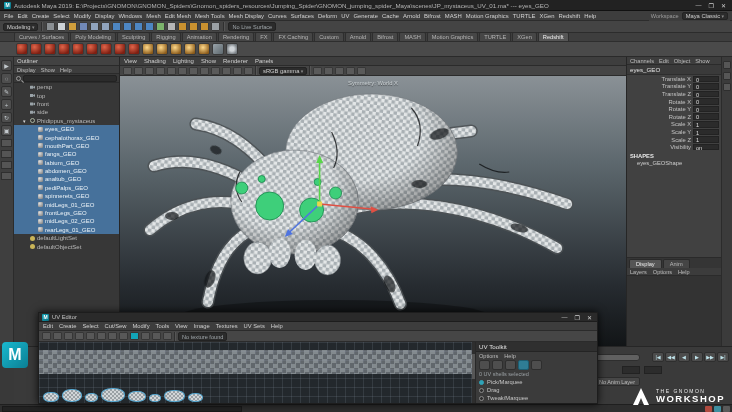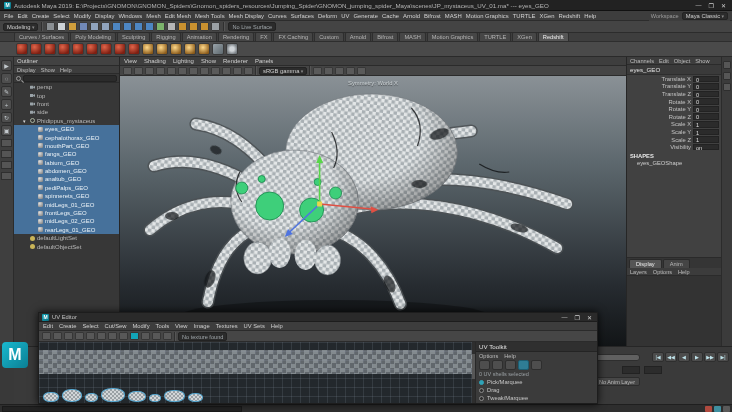--- a/index.html
+++ b/index.html
@@ -795,14 +795,23 @@
               <span class="radio"></span>
               <span class="lbl">Tweak/Marquee</span>
             </div>
           </div>
 
       </div>
     </div>
   </div>
 
   <div id="maya-logo" class="abs">M</div>
+  <div id="gnomon" class="abs">
+    <svg width="22" height="22" viewBox="0 0 22 22">
+      <path d="M3,20 L11,3 L19,20 Z M8,20 L11,13 L14,20 Z" fill="#ffffff" fill-rule="evenodd"></path>
+    </svg>
+    <span class="txt">
+      <span class="t1">THE GNOMON</span>
+      <span class="t2">WORKSHOP</span>
+    </span>
+  </div>
 
 </div>
 
 </body></html>

